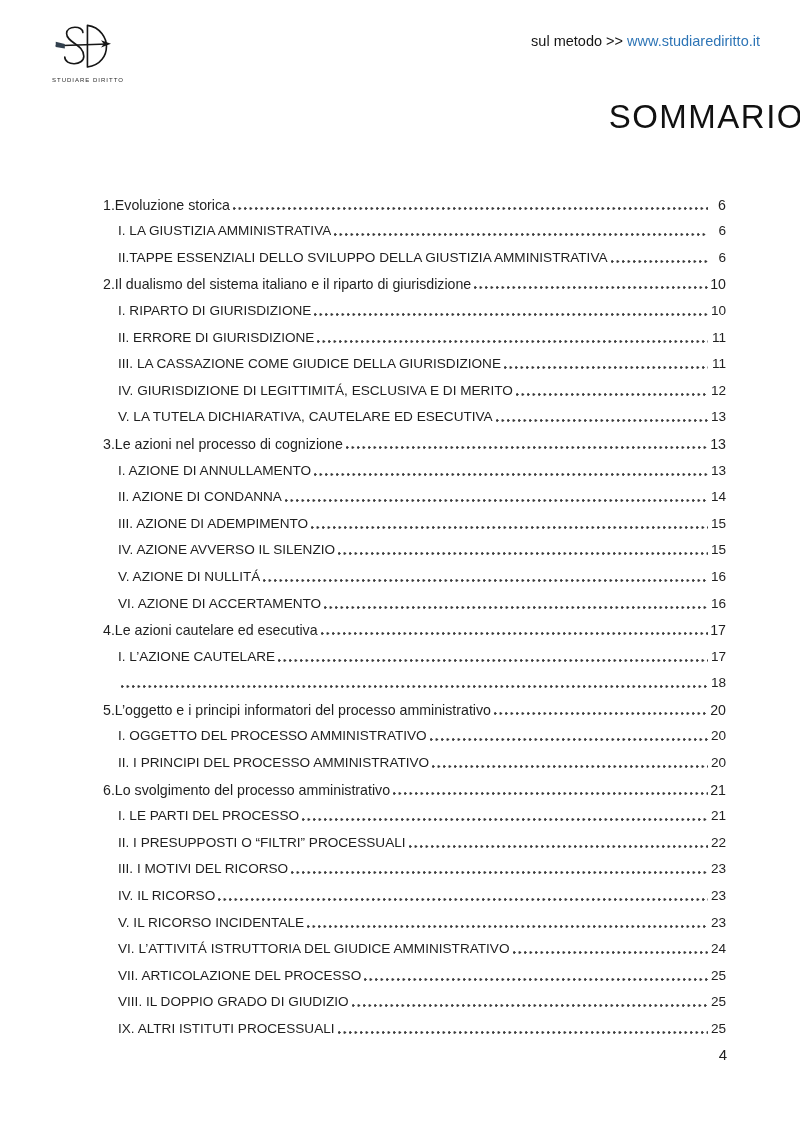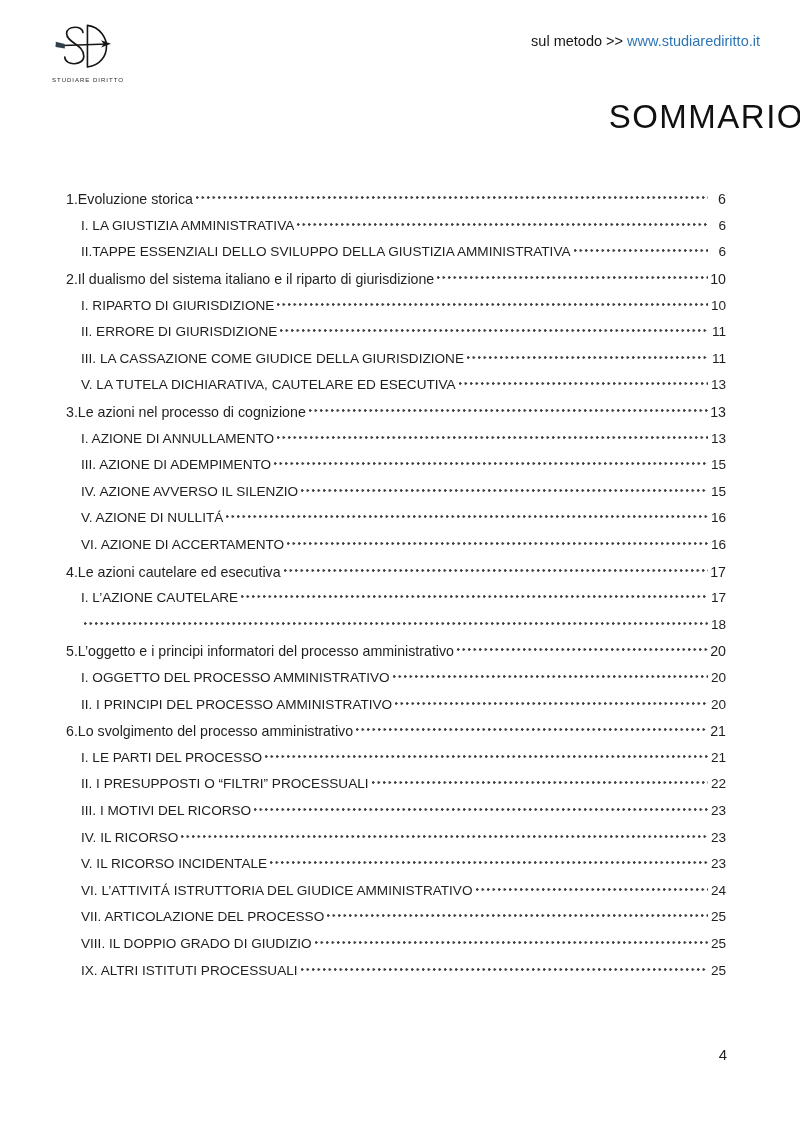--- a/index.html
+++ b/index.html
@@ -62,27 +62,28 @@
 
   
   .toc {
     position: absolute;
     left: 66px;
     top: 186px;
     width: 660px;
   }
   .toc-row {
     display: flex;
-    align-items: center;
+    align-items: flex-end;
     height: 26.6px;
     font-size: 14.2px;
     line-height: 16px;
     color: #1f1f1f;
     cursor: pointer;
     white-space: nowrap;
+    margin-left: 37px;
   }
   .toc-row.level-2 {
     padding-left: 15px;
     font-size: 13.6px;
   }
   .toc-label {
     flex: 0 1 auto;
     overflow: hidden;
   }
   .toc-leader {
@@ -163,35 +164,45 @@
     <span class="toc-label">II. ERRORE DI GIURISDIZIONE</span>
     <span class="toc-leader"></span>
     <span class="toc-page">11</span>
   </div>
     <div class="toc-row level-2">
     <span class="toc-label">III. LA CASSAZIONE COME GIUDICE DELLA GIURISDIZIONE</span>
     <span class="toc-leader"></span>
     <span class="toc-page">11</span>
   </div>
     <div class="toc-row level-2">
+    <span class="toc-label">IV. GIURISDIZIONE DI LEGITTIMITÁ, ESCLUSIVA E DI MERITO</span>
+    <span class="toc-leader"></span>
+    <span class="toc-page">12</span>
+  </div>
+    <div class="toc-row level-2">
     <span class="toc-label">V. LA TUTELA DICHIARATIVA, CAUTELARE ED ESECUTIVA</span>
     <span class="toc-leader"></span>
     <span class="toc-page">13</span>
   </div>
     <div class="toc-row level-1">
     <span class="toc-label">3.Le azioni nel processo di cognizione</span>
     <span class="toc-leader"></span>
     <span class="toc-page">13</span>
   </div>
     <div class="toc-row level-2">
     <span class="toc-label">I. AZIONE DI ANNULLAMENTO</span>
     <span class="toc-leader"></span>
     <span class="toc-page">13</span>
   </div>
     <div class="toc-row level-2">
+    <span class="toc-label">II. AZIONE DI CONDANNA</span>
+    <span class="toc-leader"></span>
+    <span class="toc-page">14</span>
+  </div>
+    <div class="toc-row level-2">
     <span class="toc-label">III. AZIONE DI ADEMPIMENTO</span>
     <span class="toc-leader"></span>
     <span class="toc-page">15</span>
   </div>
     <div class="toc-row level-2">
     <span class="toc-label">IV. AZIONE AVVERSO IL SILENZIO</span>
     <span class="toc-leader"></span>
     <span class="toc-page">15</span>
   </div>
     <div class="toc-row level-2">

